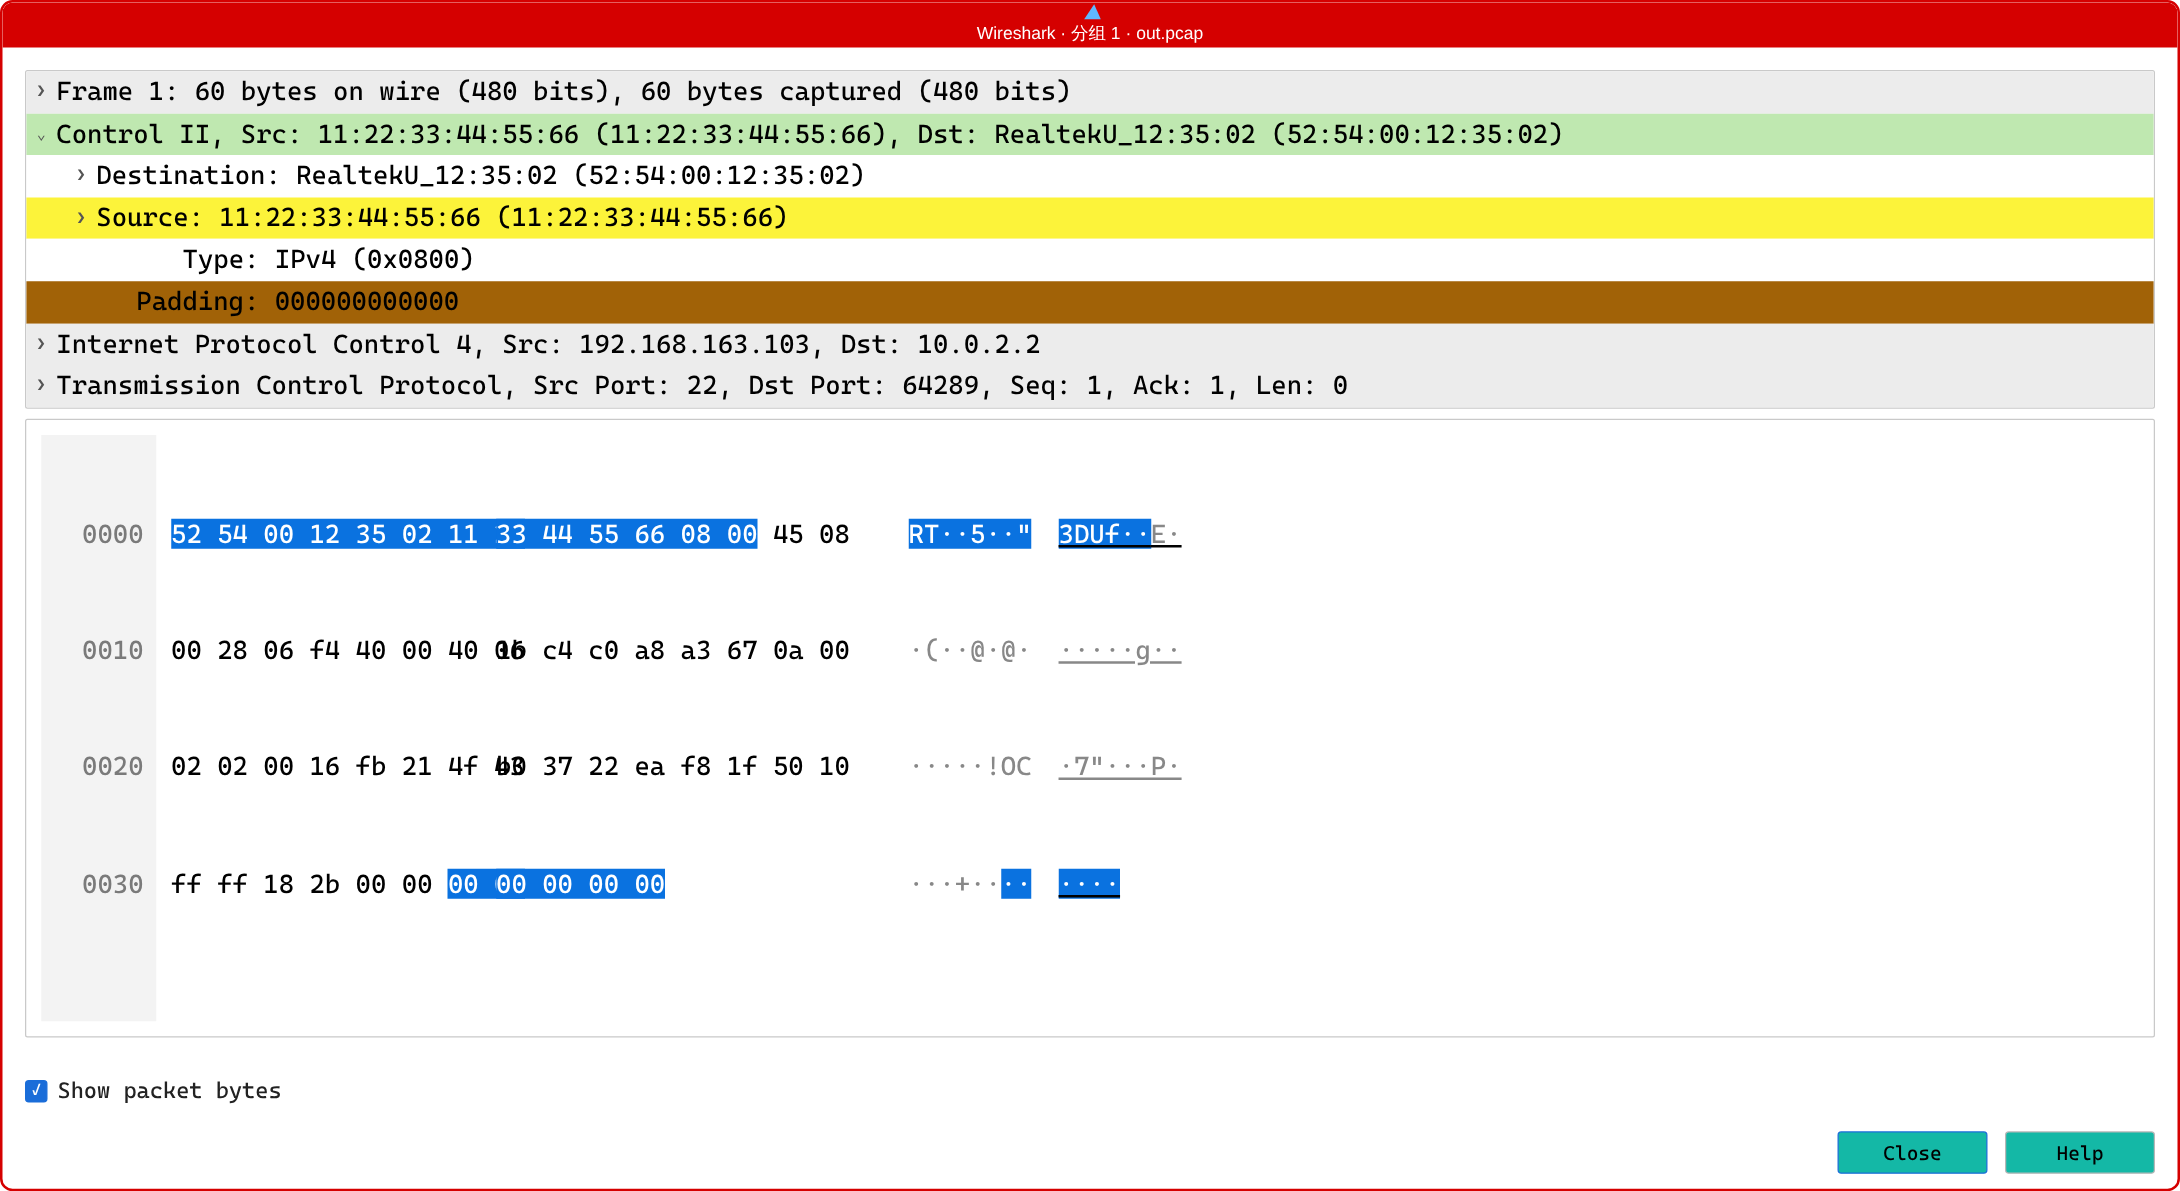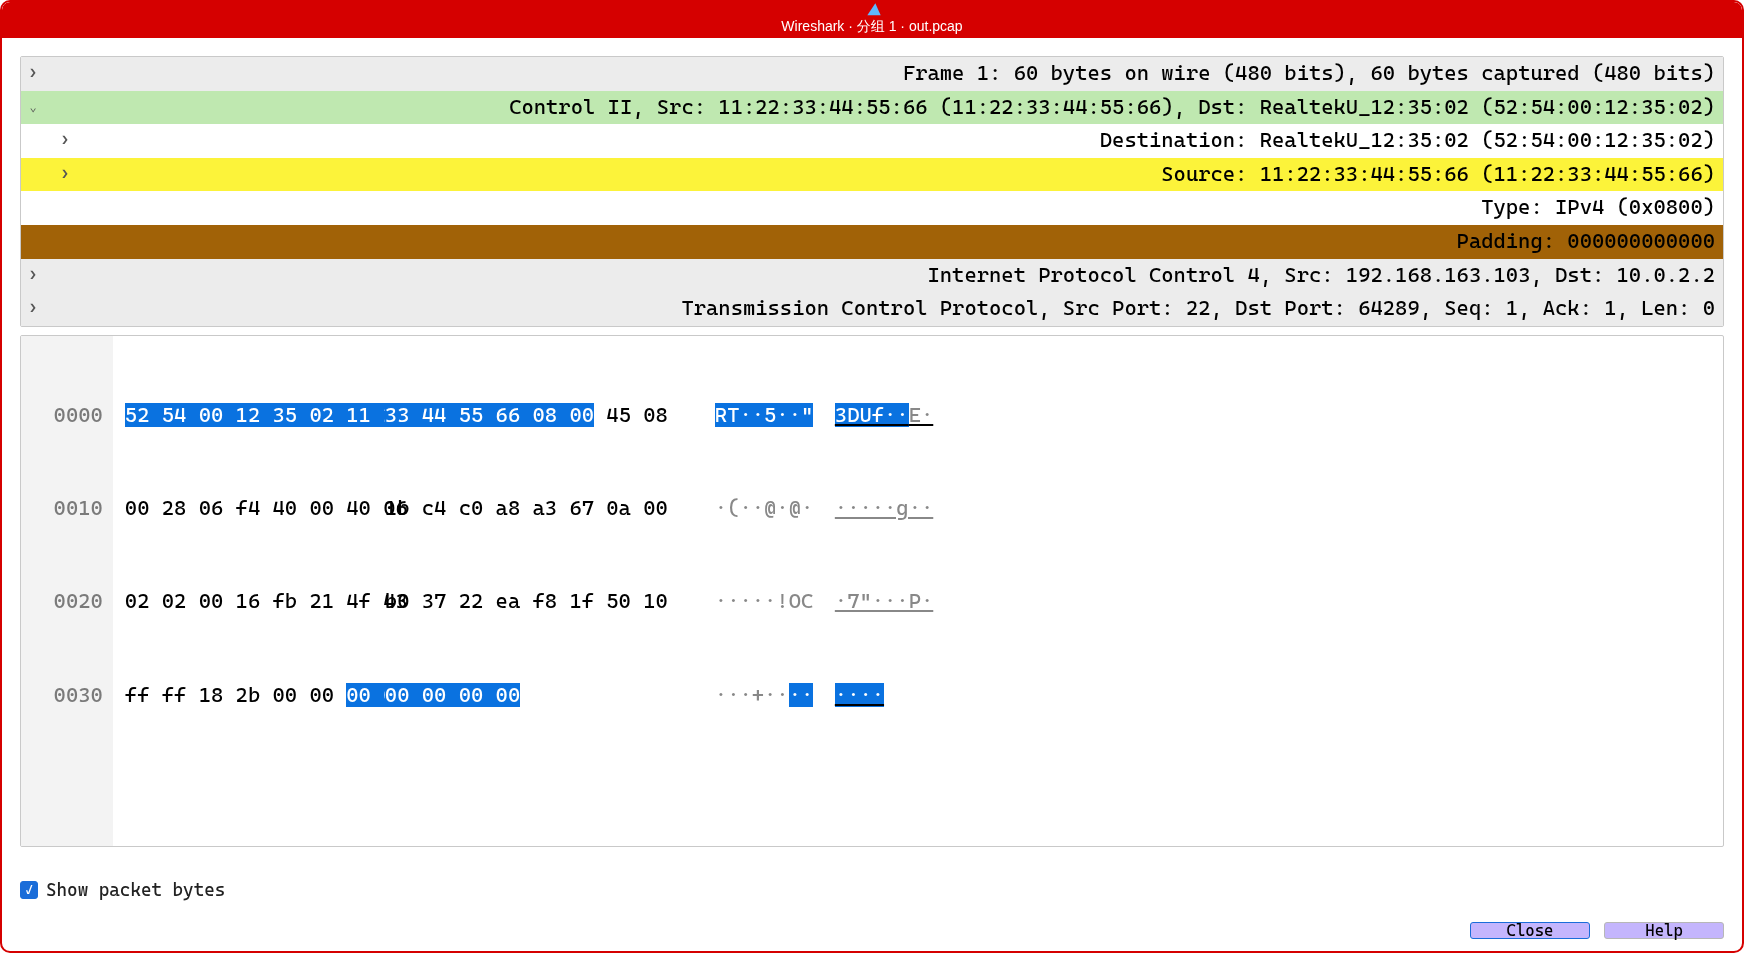--- a/index.html
+++ b/index.html
@@ -64,43 +64,43 @@
     white-space: pre;
     padding-right: 8px;
   }
   .tree-row .twisty {
     width: 24px;
     text-align: center;
     color: #555;
     font-size: 12px;
     align-self: center;
   }
-  .tree-row .label { flex: 1; text-align: right; }
+  .tree-row .label { flex: 1; }
   .indent-1 { padding-left: 32px; }
   .indent-2 { padding-left: 32px; }
   .row-frame { background: #ececec; }
   .row-eth   { background: #bfe8b0; }
   .row-dest  { background: #fff; }
   .row-src   { background: #fcf33a; }
-  .row-type  { background: #fff; }
+  .row-type  { background: #fff; gap: 37px; }
   .row-pad   { background: #a16207; }
   .row-ip    { background: #ececec; }
   .row-tcp   { background: #ececec; }
 
   .hexpane {
     margin-top: 8px;
     border: 1px solid #c9c9c9;
     border-radius: 2px;
     font-family: "Cascadia Mono", "Consolas", "Courier New", monospace;
     font-size: 21px;
     line-height: 1.48;
     flex: 1;
     overflow: auto;
     background: #fff;
-    padding: 0;
+    padding: 12px;
     white-space: pre;
     display: flex;
   }
   .hex-gutter {
     background: #f3f3f3;
     color: #7a7a7a;
     padding: 2px 10px 2px 8px;
     text-align: right;
   }
   .hex-body {
@@ -136,23 +136,23 @@
     display: inline-flex; align-items: center; justify-content: center;
     border: 1px solid #1a6dd9;
   }
   .btnrow {
     display: flex;
     justify-content: flex-end;
     gap: 14px;
   }
   .btn {
     min-width: 120px;
-    height: 17px;
+    height: 34px;
     border: 1px solid #b7b7b7;
-    background: #c4b5fd;
+    background: #14b8a6;
     font-family: "Cascadia Mono", "Consolas", "Courier New", monospace;
     font-size: 16px;
     border-radius: 3px;
     display: inline-flex; align-items: center; justify-content: center;
   }
   .btn.primary { border-color: #1a6dd9; }
 </style>
 </head>
 <body>
 

